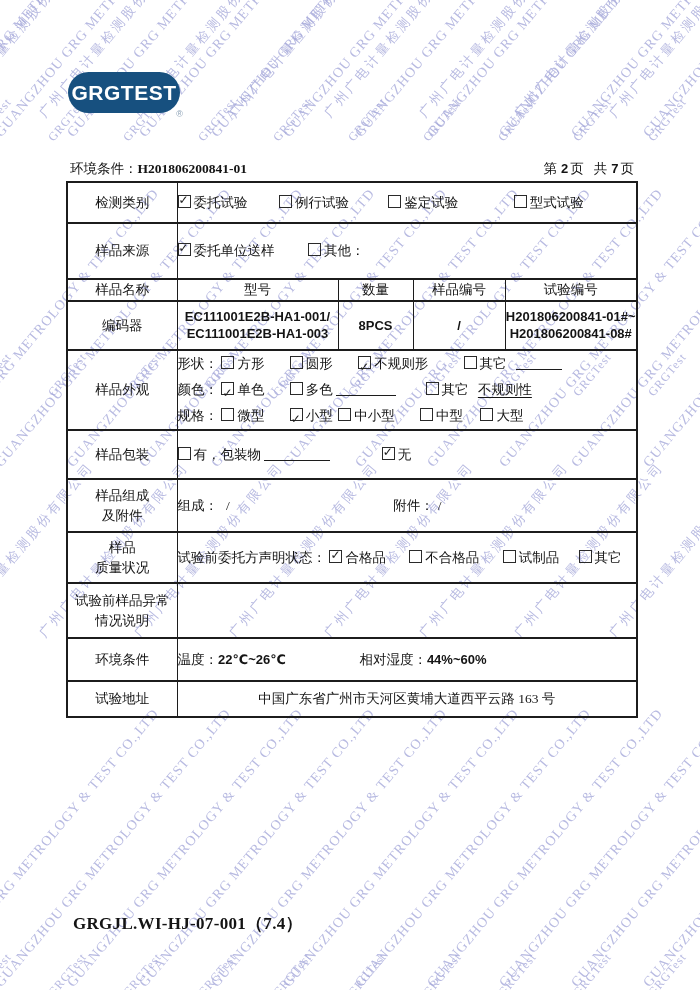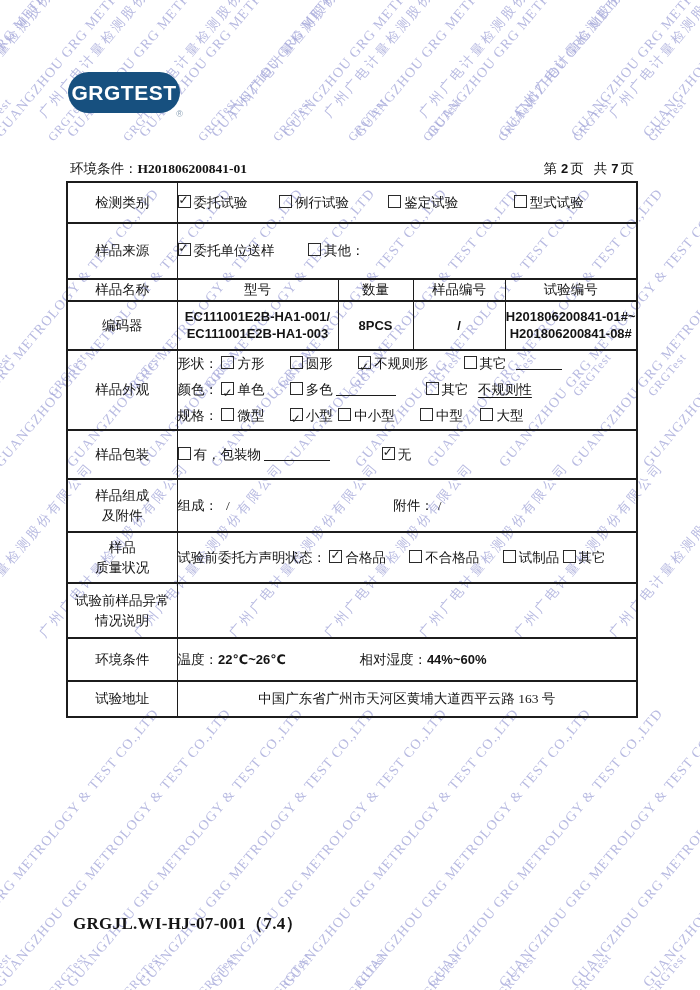--- a/index.html
+++ b/index.html
@@ -282,21 +282,21 @@
 
         <tr style="height:51px">
           <td class="lbl">
             <div>样品</div>
             <div>质量状况</div>
           </td>
           <td class="ct" colspan="4">
             <span>试验前委托方声明状态：</span>
             <span class="opt" style="margin-right:20px"><span class="cb checked"></span><span>合格品</span></span>
             <span class="opt" style="margin-right:20px"><span class="cb"></span><span>不合格品</span></span>
-            <span class="opt" style="margin-right:0"><span class="cb"></span><span>试制品</span></span>
+            <span class="opt" style="margin-right:16px"><span class="cb"></span><span>试制品</span></span>
             <span class="opt"><span class="cb"></span><span>其它</span></span>
           </td>
         </tr>
 
         <tr style="height:55px">
           <td class="lbl">
             <div>试验前样品异常</div>
             <div>情况说明</div>
           </td>
           <td class="ct" colspan="4"></td>

